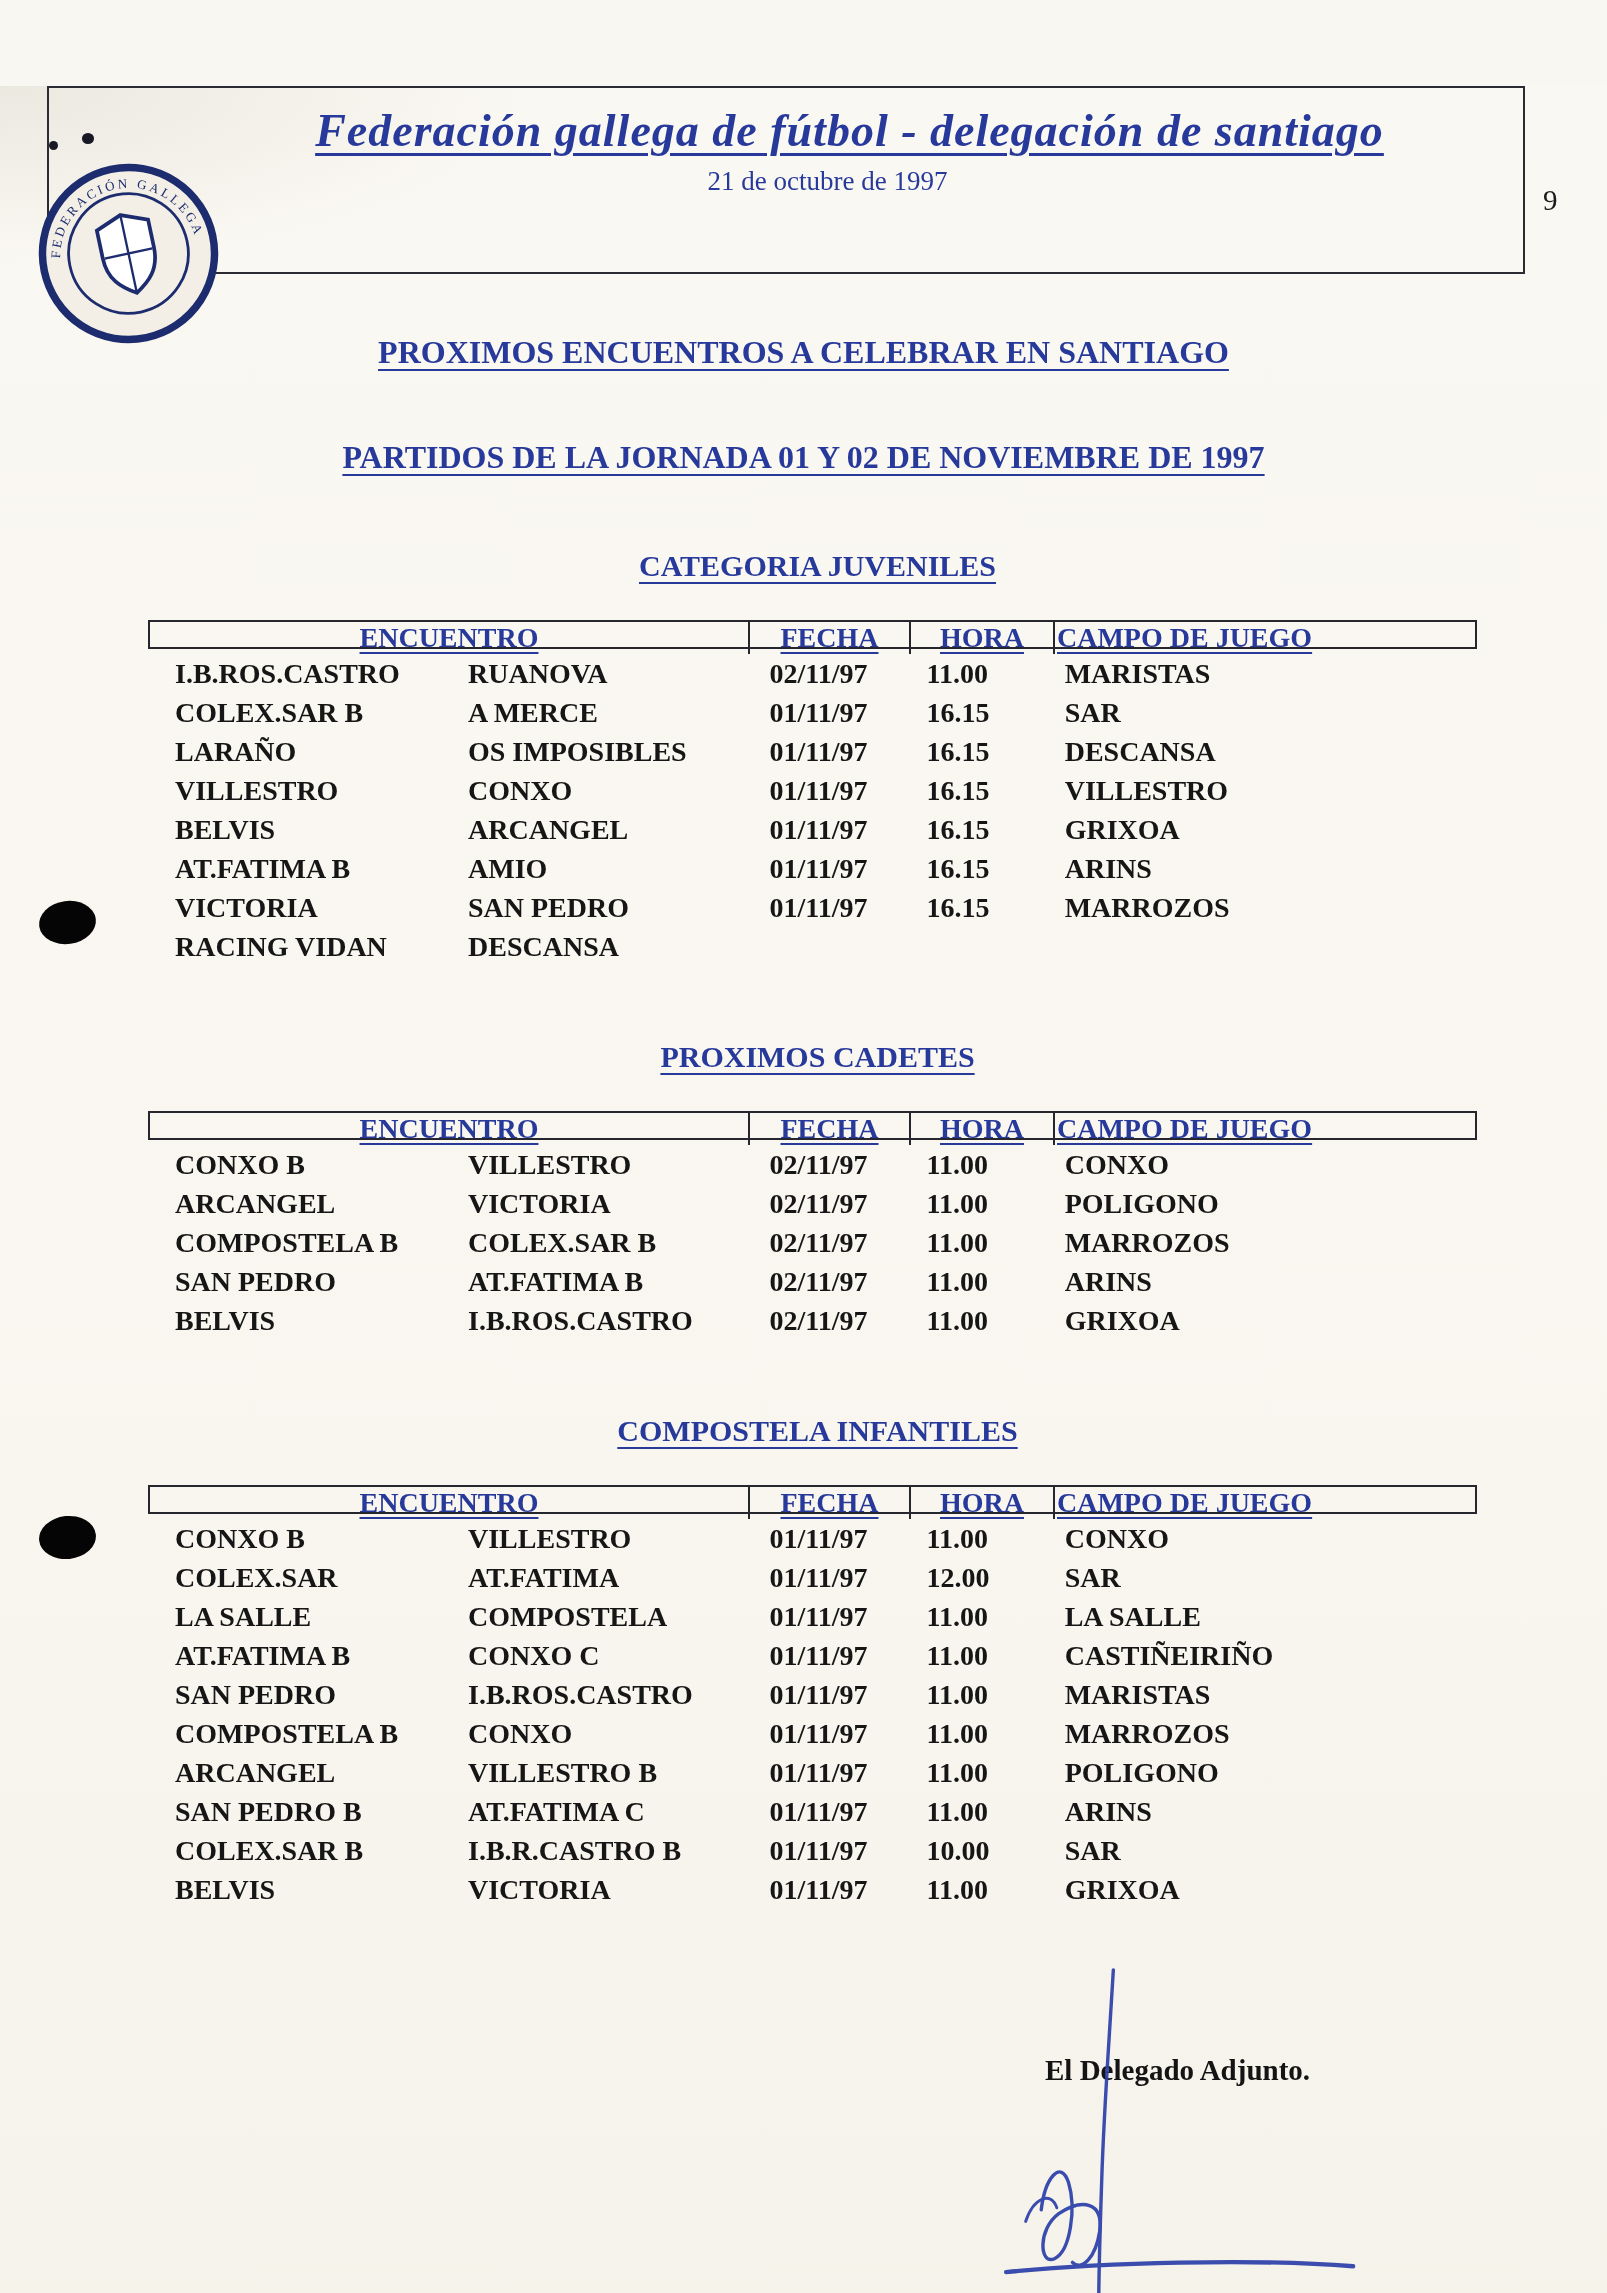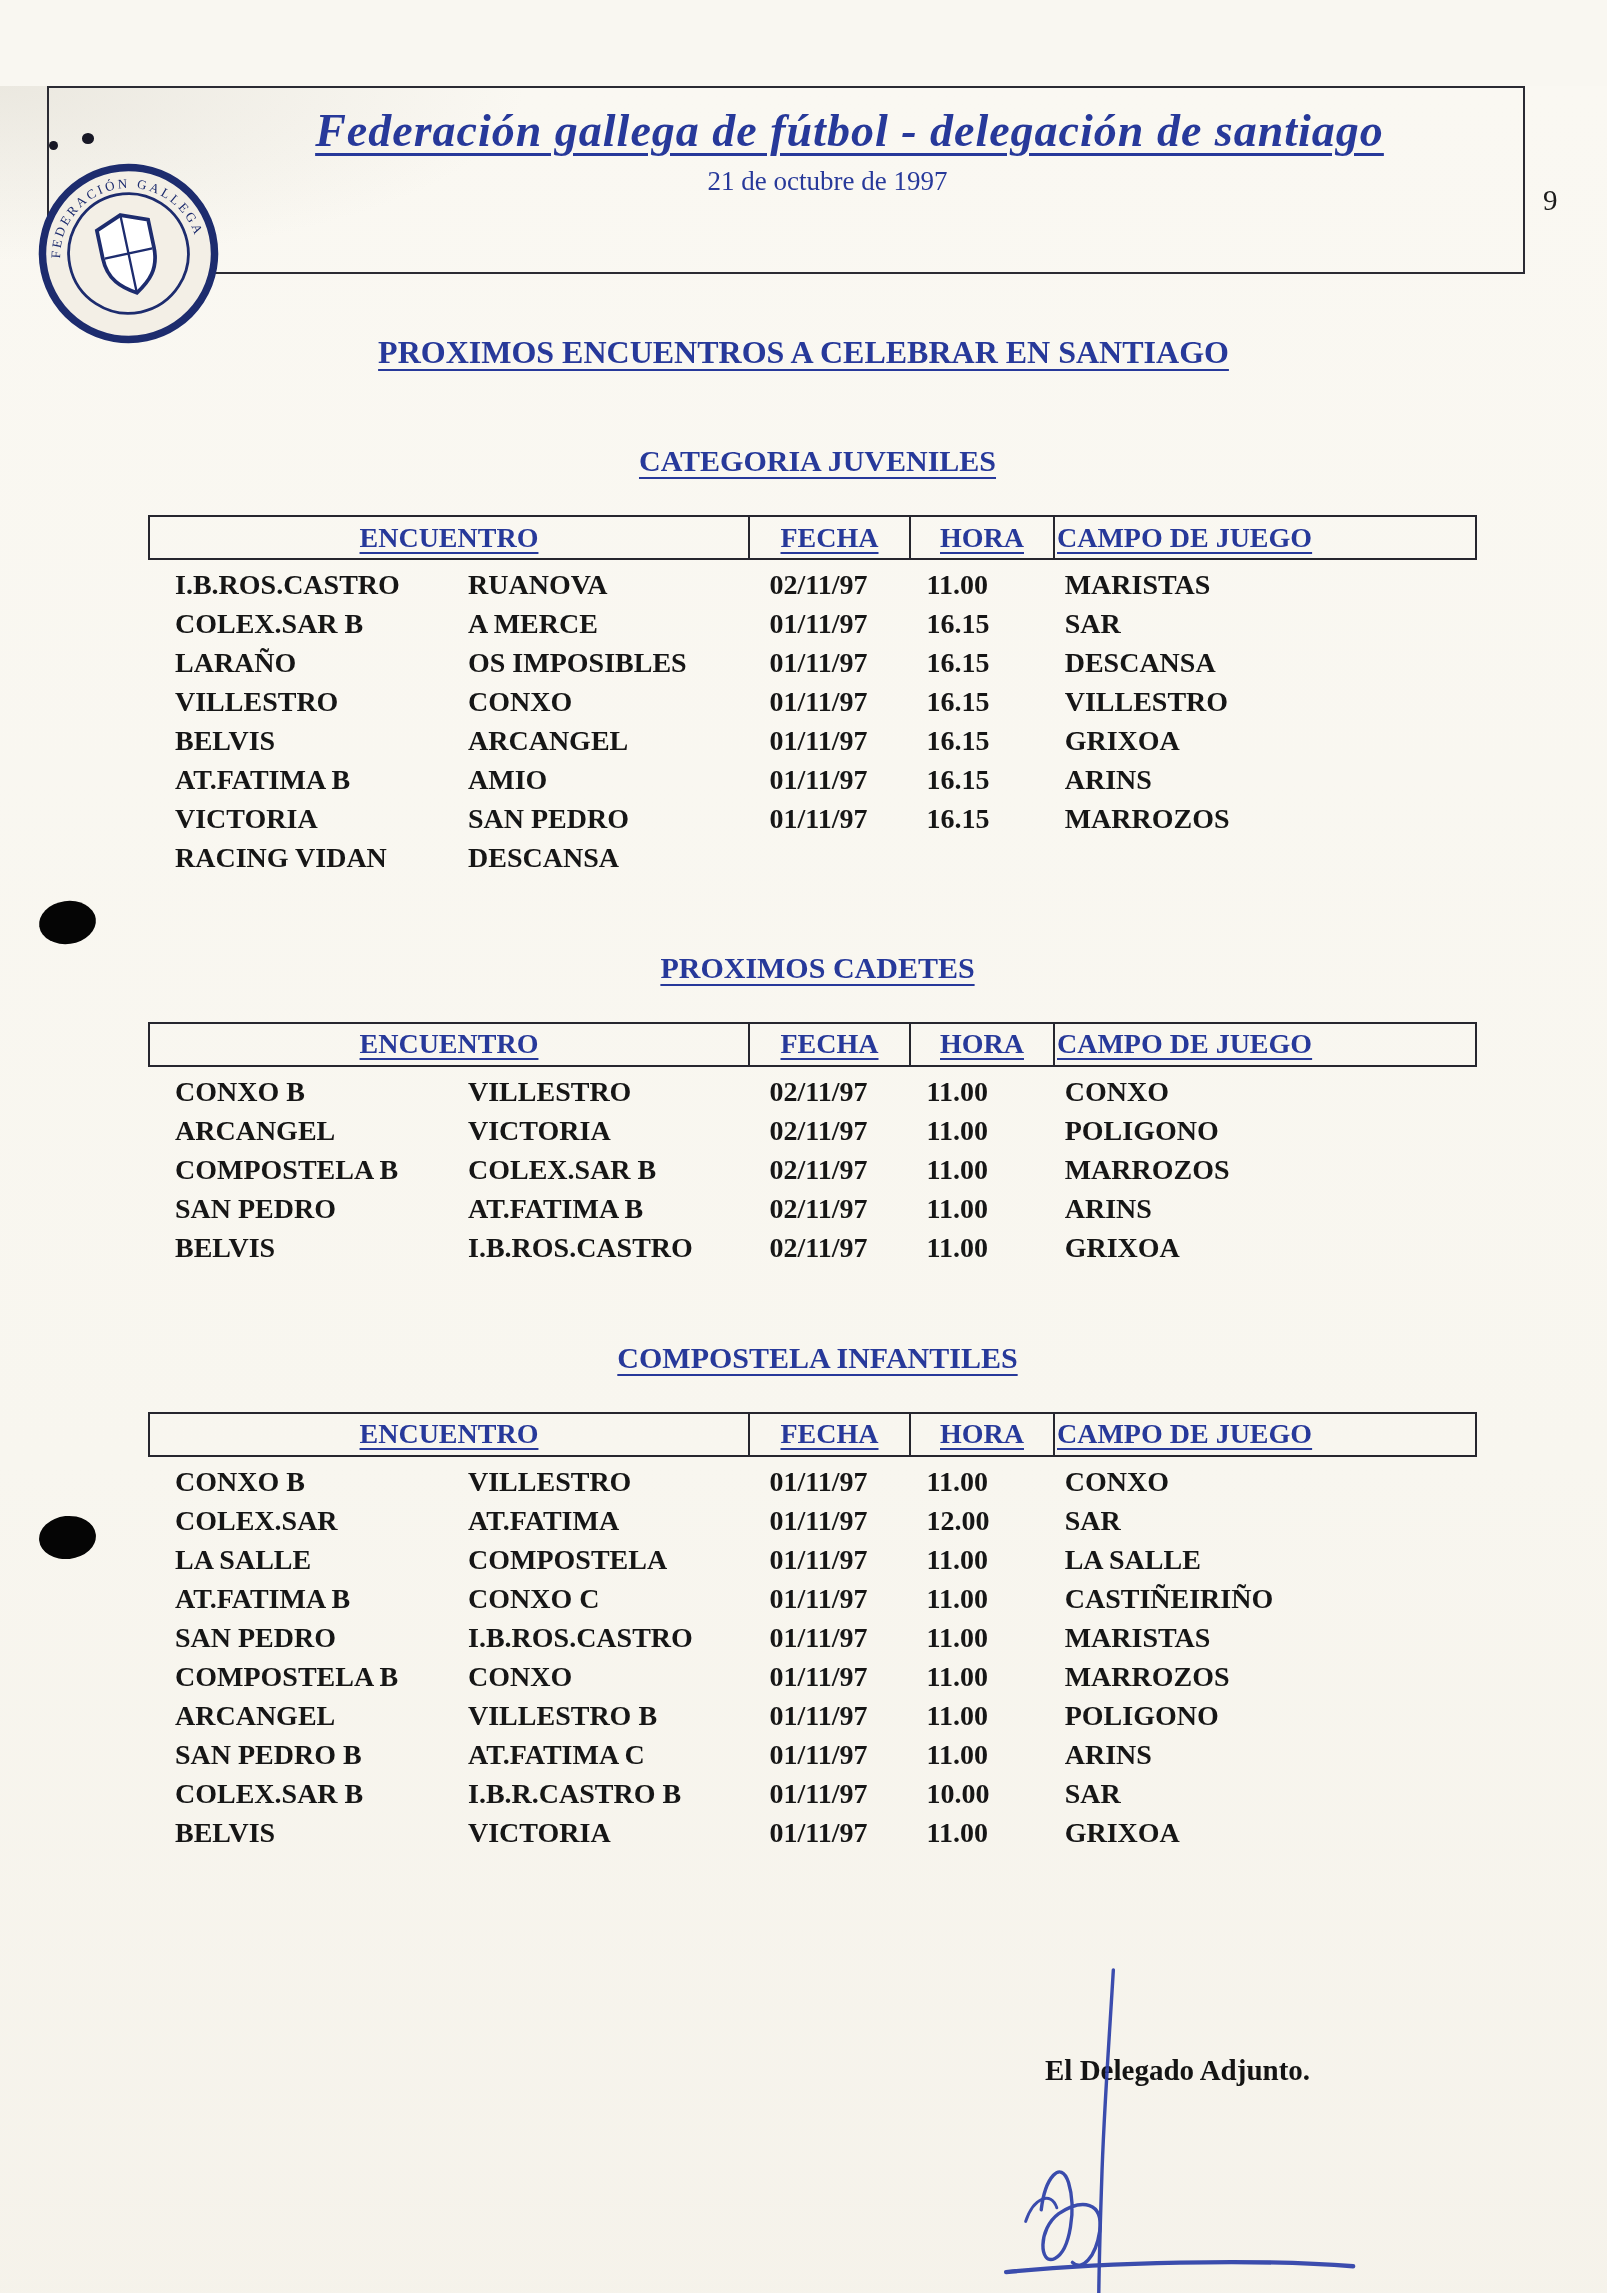--- a/index.html
+++ b/index.html
@@ -107,21 +107,21 @@
     padding-left:28px;
   }
   .table{
     margin-left:148px;
     width:1329px;
   }
   .thead{
     display:grid;
     grid-template-columns:598px 161px 144px 1fr;
     border:2.9px solid #26262e;
-    height:45px;
+    height:29px;
     align-items:center;
   }
   .th{
     font-size:28px;
     font-weight:700;
     color:var(--heading-blue);
     text-decoration:underline;
     text-underline-offset:4.9px;
     text-decoration-thickness:2.4px;
     height:100%;
@@ -194,20 +194,21 @@
       <path d="M100 60 v82 M74 100 h52" stroke="#1d2c6e" stroke-width="2.5" fill="none"></path>
     </svg>
   </div>
 
   <div class="ink-dot dot1"></div>
   <div class="ink-dot dot2"></div>
   <div class="punch-dot punch1"></div>
   <div class="punch-dot punch2"></div>
 
   <h1 class="main-title">PROXIMOS ENCUENTROS A CELEBRAR EN SANTIAGO</h1>
+  <h2 class="sub-title">PARTIDOS DE LA JORNADA 01 Y 02 DE NOVIEMBRE DE 1997</h2>
 
   <div id="sections">
   <section class="category">
     <h3 class="section-title">CATEGORIA JUVENILES</h3>
     <div class="table">
       <div class="thead">
         <div class="th th-enc">ENCUENTRO</div>
         <div class="th th-fecha">FECHA</div>
         <div class="th th-hora">HORA</div>
         <div class="th th-campo">CAMPO DE JUEGO</div>

